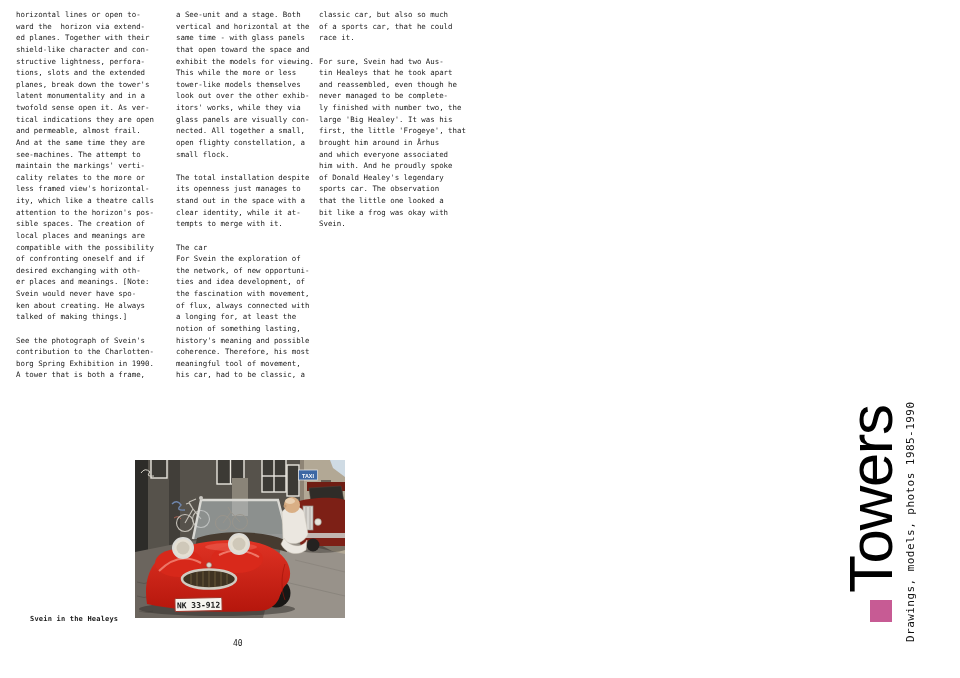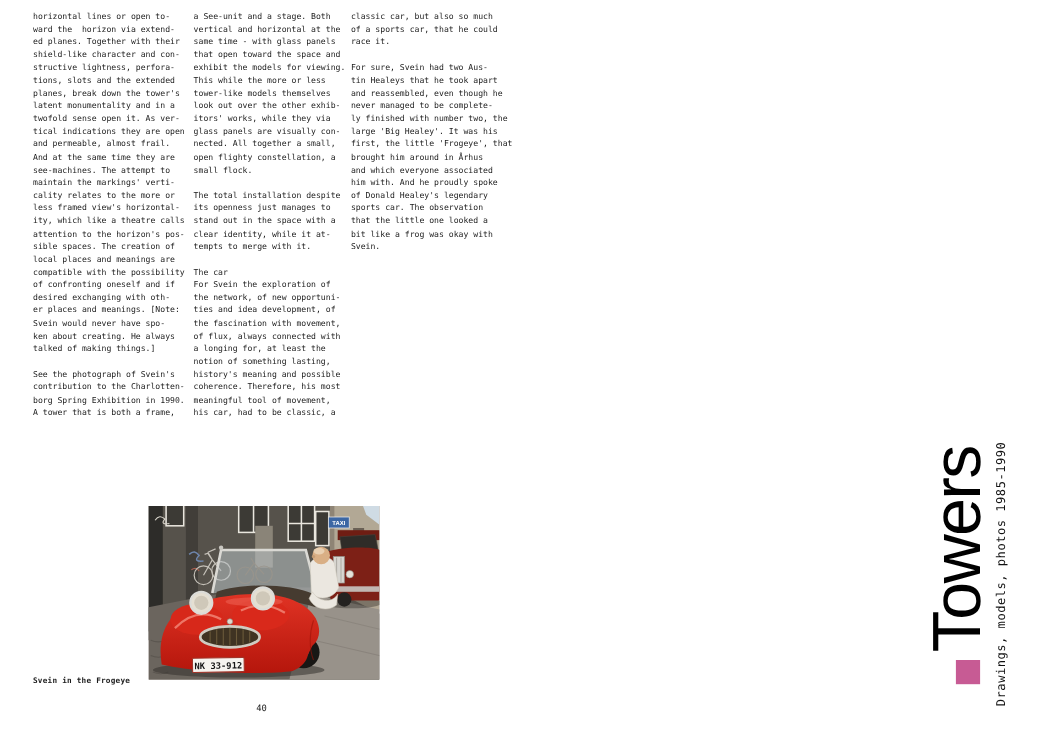--- a/index.html
+++ b/index.html
@@ -4,21 +4,21 @@
 <style>
   html,body{margin:0;padding:0;background:#ffffff;}
   .page{
     position:relative;width:960px;height:678px;background:#ffffff;
     font-family:"DejaVu Sans Mono",monospace;color:#161616;overflow:hidden;
   }
   .col{
     position:absolute;top:9px;font-size:7.4px;line-height:11.62px;
     white-space:pre;letter-spacing:0;color:#1b1b1b;
   }
-  .col1{left:30px;}
+  .col1{left:16px;}
   .col2{left:176px;}
   .col3{left:319px;}
   figure.photo{position:absolute;left:135px;top:460px;width:230px;height:158px;margin:0;}
   .caption{
     position:absolute;left:30px;top:615px;font-size:7px;font-weight:bold;
     letter-spacing:.2px;color:#1b1b1b;
   }
   .pagenum{position:absolute;left:233px;top:639px;font-size:8px;color:#1b1b1b;}
   .vtitle{
     position:absolute;left:840px;top:622px;width:300px;
@@ -269,21 +269,21 @@
       <g>
         <path d="M147,52 C151,45 165,44 169,52 L173,74 C169,84 155,87 148,79 Z" fill="#ebe7e0" stroke="#cfc9bd" stroke-width="0.5"></path>
         <path d="M149,78 C155,88 168,88 172,80 L171,90 C162,97 150,93 146,84 Z" fill="#ebe7e0" stroke="#cfc9bd" stroke-width="0.5"></path>
         <circle cx="157" cy="45" r="8" fill="#d9af85"></circle>
         <ellipse cx="155" cy="41" rx="5" ry="3" fill="#ecd8bd" opacity="0.8"></ellipse>
         <circle cx="150" cy="46" r="1.5" fill="#c59c74"></circle>
       </g>
     </svg>
   </figure>
 
-  <figcaption class="caption">Svein in the Frogeye</figcaption>
+  <figcaption class="caption">Svein in the Healeys</figcaption>
 
   <div class="pagenum">40</div>
 
   <div class="vtitle">
     <span class="sq" style="background: rgb(199, 91, 148);"></span><span>Towers</span>
   </div>
 
   <div class="vsub">Drawings, models, photos 1985-1990</div>
 
 </div>

